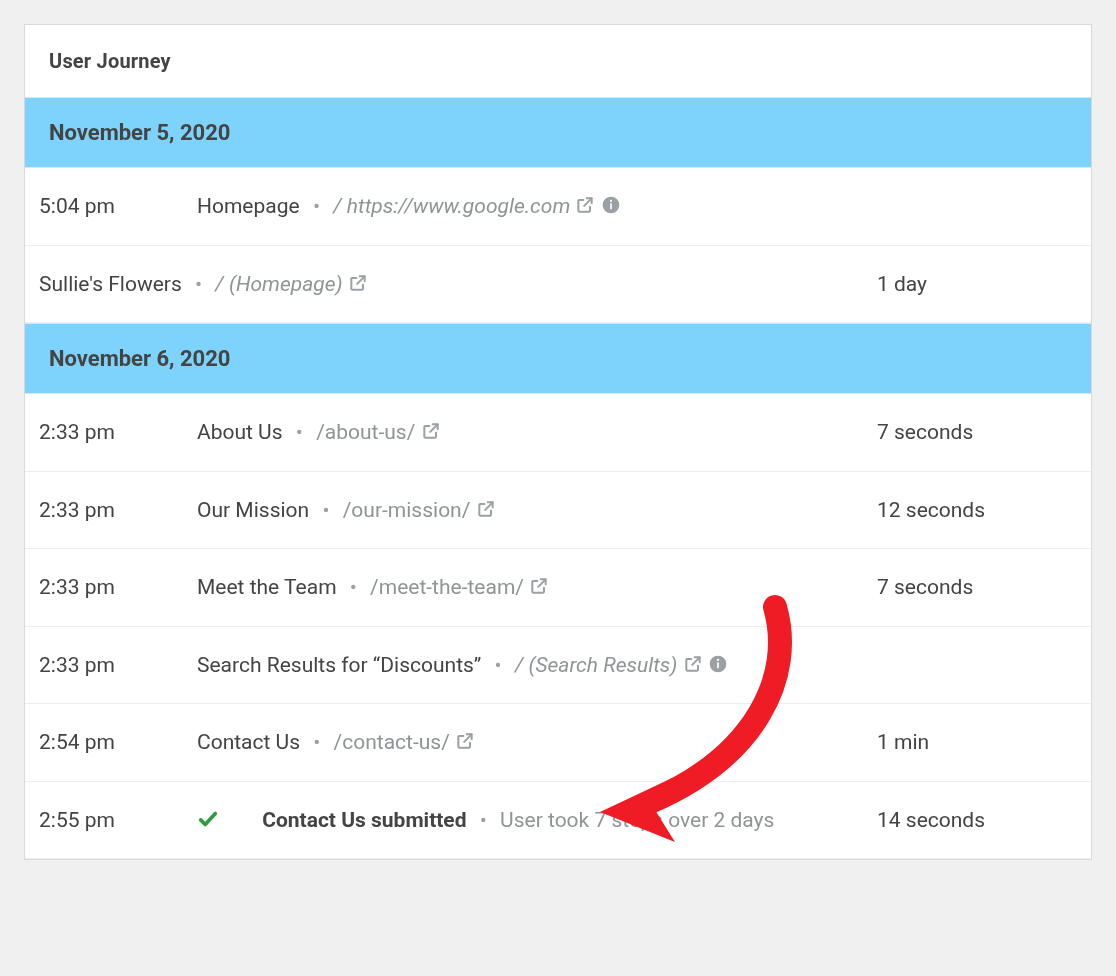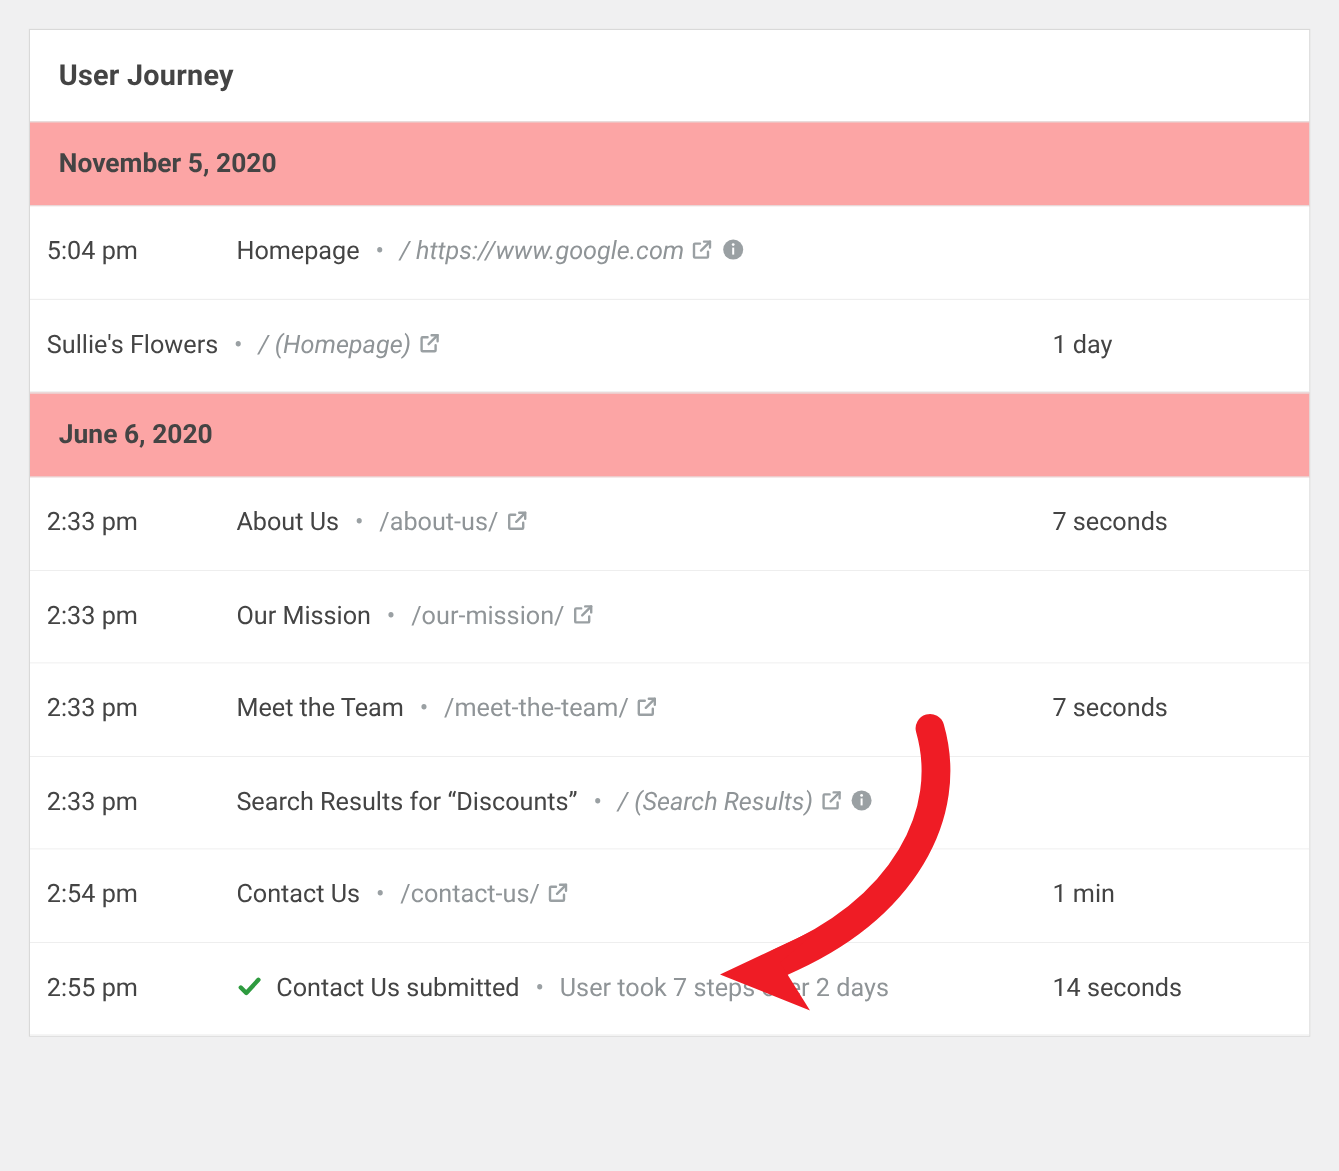--- a/index.html
+++ b/index.html
@@ -12,27 +12,27 @@
     color:#444;
   }
   .panel {
     border:1px solid #d9d9d9;
     background:#fff;
     width:100%;
     position:relative;
   }
   .panel-h {
     padding: 24px 24px;
-    font-size: 24px;
+    font-size: 20px;
     font-weight: 700;
     color:#444;
     letter-spacing:.2px;
   }
   .section-date {
-    background:#fca5a5;
+    background:#7dd3fc;
     border-top:1px solid #e4e4e4;
     border-bottom:1px solid #e4e4e4;
     padding:22px 24px;
     font-size:22px;
     font-weight:700;
     color:#444;
   }
   .row {
     display:flex;
     gap:18px;
@@ -44,21 +44,21 @@
     flex-wrap:wrap;
   }
   .row:last-child { border-bottom:none; }
   .col-time { flex:0 0 140px; color:#444; }
   .col-main { flex:1 1 420px; min-width:260px; color:#444; }
   .col-dur  { flex:0 0 200px; color:#444; }
   .title { color:#444; }
   .muted { color:#8f9497; }
   .muted-it { color:#8f9497; font-style:italic; }
   .dot { color:#9aa0a3; padding:0 8px; }
-  .bold { font-weight:400; }
+  .bold { font-weight:700;margin-left:32px; }
   .icon {
     display:inline-block;
     vertical-align:-2px;
     width:20px; height:20px;
   }
   svg { display:block; }
   .check svg { width:22px; height:22px; }
   .check { margin-right:6px; vertical-align:-3px; display:inline-block; }
   
   .arrow {
@@ -103,21 +103,21 @@
       <span class="muted-it"><span>/ </span><span>(Homepage)</span></span>
       <span class="icon"><svg viewBox="0 0 24 24" fill="none" stroke="#9aa0a3" stroke-width="2.4" stroke-linecap="round" stroke-linejoin="round">
             <path d="M14 4h6v6"></path>
             <path d="M20 4l-9 9"></path>
             <path d="M18 14v5a1 1 0 0 1-1 1H5a1 1 0 0 1-1-1V7a1 1 0 0 1 1-1h5"></path>
           </svg></span>
     </div>
     <div class="col-dur">1 day</div>
   </div>
 
-  <div class="section-date">June 6, 2020</div>
+  <div class="section-date">November 6, 2020</div>
 
   <div class="row">
     <div class="col-time">2:33 pm</div>
     <div class="col-main">
       <span class="title">About Us</span>
       <span class="dot">•</span>
       <span class="muted">/about-us/</span>
       <span class="icon"><svg viewBox="0 0 24 24" fill="none" stroke="#9aa0a3" stroke-width="2.4" stroke-linecap="round" stroke-linejoin="round">
             <path d="M14 4h6v6"></path>
             <path d="M20 4l-9 9"></path>
@@ -132,20 +132,21 @@
     <div class="col-main">
       <span class="title">Our Mission</span>
       <span class="dot">•</span>
       <span class="muted">/our-mission/</span>
       <span class="icon"><svg viewBox="0 0 24 24" fill="none" stroke="#9aa0a3" stroke-width="2.4" stroke-linecap="round" stroke-linejoin="round">
             <path d="M14 4h6v6"></path>
             <path d="M20 4l-9 9"></path>
             <path d="M18 14v5a1 1 0 0 1-1 1H5a1 1 0 0 1-1-1V7a1 1 0 0 1 1-1h5"></path>
           </svg></span>
     </div>
+    <div class="col-dur">12 seconds</div>
   </div>
 
   <div class="row">
     <div class="col-time">2:33 pm</div>
     <div class="col-main">
       <span class="title">Meet the Team</span>
       <span class="dot">•</span>
       <span class="muted">/meet-the-team/</span>
       <span class="icon"><svg viewBox="0 0 24 24" fill="none" stroke="#9aa0a3" stroke-width="2.4" stroke-linecap="round" stroke-linejoin="round">
             <path d="M14 4h6v6"></path>

